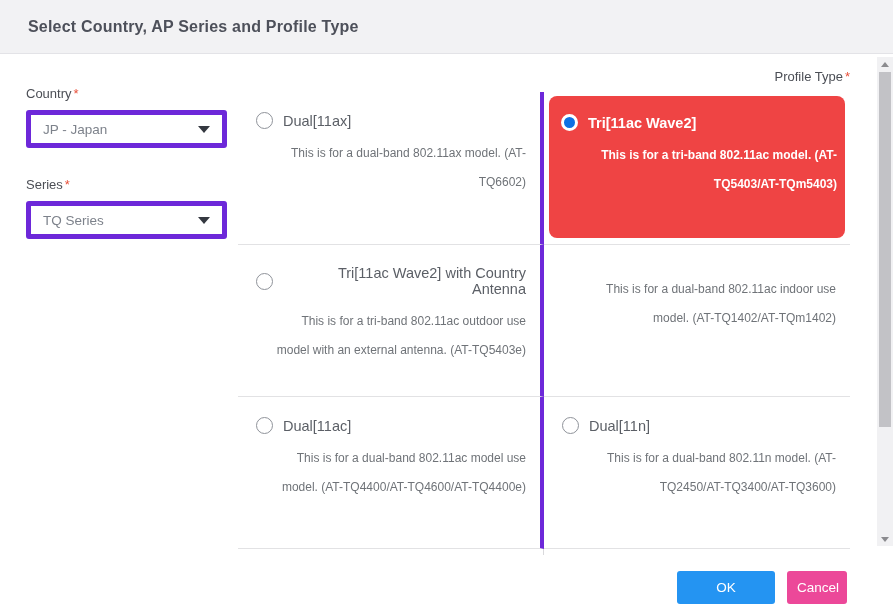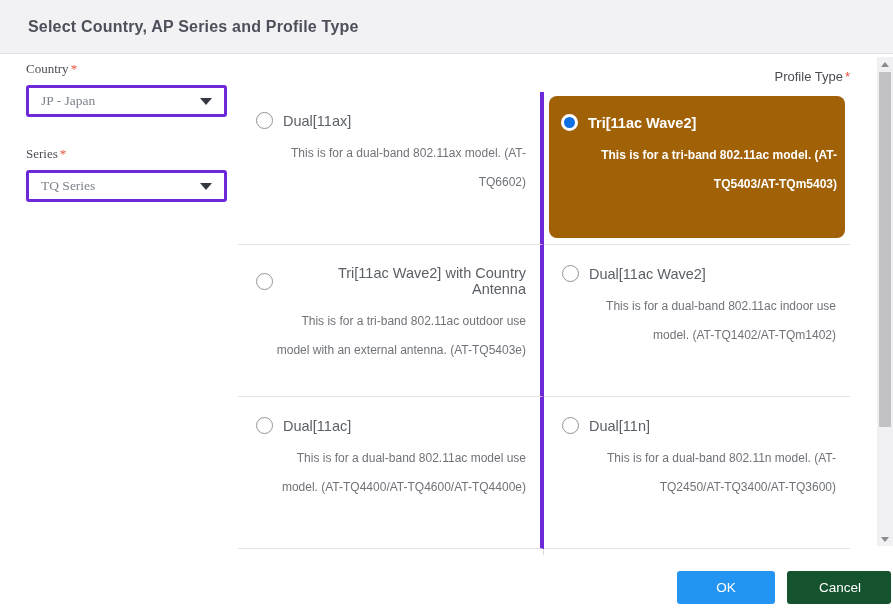--- a/index.html
+++ b/index.html
@@ -16,26 +16,26 @@
     position:absolute;top:0;left:0;width:893px;height:53px;
     background:#f2f2f4;border-bottom:1px solid #e3e3e7;
     display:flex;align-items:center;
   }
   .dlg-title{
     margin-left:28px;font-size:16px;font-weight:bold;color:#4d505a;
     letter-spacing:.2px;
     text-align:center;
   }
   
-  .left-panel{position:absolute;left:26px;top:59px;width:201px;font-family:Liberation Serif, serif;}
+  .left-panel{position:absolute;left:26px;top:84px;width:201px;}
   .field-label{font-size:13px;color:#4b4e55;}
   .req{color:#e8503a;margin-left:2px;font-size:13px;}
   .select-box{
-    box-sizing:border-box;margin-top:8px;width:201px;height:32px;
-    background:#fff;border:3px solid #6d28d9;border-radius:3px;
+    box-sizing:border-box;margin-top:8px;width:201px;height:38px;
+    background:#fff;border:5px solid #6d28d9;border-radius:3px;
     display:flex;align-items:center;justify-content:space-between;
     padding:8px 12px;cursor:pointer;
   }
   .select-value{font-size:13.5px;color:#7d828b;}
   .caret-down{
     width:0;height:0;border-left:6px solid transparent;
     border-right:6px solid transparent;border-top:7px solid #343840;
   }
   .field-group + .field-group{margin-top:27px;}
   
@@ -55,38 +55,38 @@
   .opt-label{font-size:14.5px;color:#5b5f66;}
   .opt-desc{
     margin:10px 0 0 20px;max-width:264px;
     font-size:12px;line-height:2.4;color:#6f7378;
     overflow-wrap:break-word;
   }
   
   .cell.sel-wrap{padding:4px 5px 6px 5px;border-right:none;}
   .sel-card{
     box-sizing:border-box;height:100%;min-height:142px;
-    background:#a16207;border-radius:8px;
+    background:#ef4444;border-radius:8px;
     padding:18px 8px 14px 12px;color:#ffffff;
   }
   .sel-card .opt-label{color:#ffffff;font-weight:bold;}
   .sel-card .opt-desc{color:#ffffff;font-weight:bold;max-width:276px;margin-left:25px;}
   .radio.checked{
     border:3px solid #ffffff;background:#0f70e2;
   }
   .grid-remnant{display:grid;grid-template-columns:306px 306px;height:6px;}
   .grid-remnant .r-left{border-right:1px solid #d9d9dc;}
   
   .btn{
     position:absolute;top:571px;height:33px;border:none;border-radius:3px;
     font-family:"Liberation Sans", sans-serif;font-size:13.5px;color:#ffffff;
     cursor:pointer;
   }
   .btn-ok{left:677px;width:98px;background:#2494f2;}
-  .btn-cancel{left:787px;width:104px;background:#14532d;padding-left:8px;}
+  .btn-cancel{left:787px;width:60px;background:#ec4899;padding-left:8px;}
   
   .scrollbar{
     position:absolute;right:0;top:57px;width:16px;height:489px;
     background:#f1f1f3;
   }
   .sb-btn{
     position:absolute;left:0;width:16px;height:14px;background:#f1f1f3;
     display:flex;align-items:center;justify-content:center;cursor:pointer;
   }
   .sb-up{top:0;}
@@ -149,24 +149,20 @@
 
     <div class="cell col-left">
       <div class="opt-head">
         <span class="radio"></span>
         <span class="opt-label">Tri[11ac Wave2] with Country Antenna</span>
       </div>
       <div class="opt-desc">This is for a tri-band 802.11ac outdoor use model with an external antenna. (AT-TQ5403e)</div>
     </div>
 
     <div class="cell">
-      <div class="opt-head">
-        <span class="radio"></span>
-        <span class="opt-label">Dual[11ac Wave2]</span>
-      </div>
       <div class="opt-desc">This is for a dual-band 802.11ac indoor use model. (AT-TQ1402/AT-TQm1402)</div>
     </div>
 
     <div class="cell col-left">
       <div class="opt-head">
         <span class="radio"></span>
         <span class="opt-label">Dual[11ac]</span>
       </div>
       <div class="opt-desc">This is for a dual-band 802.11ac model use model. (AT-TQ4400/AT-TQ4600/AT-TQ4400e)</div>
     </div>

